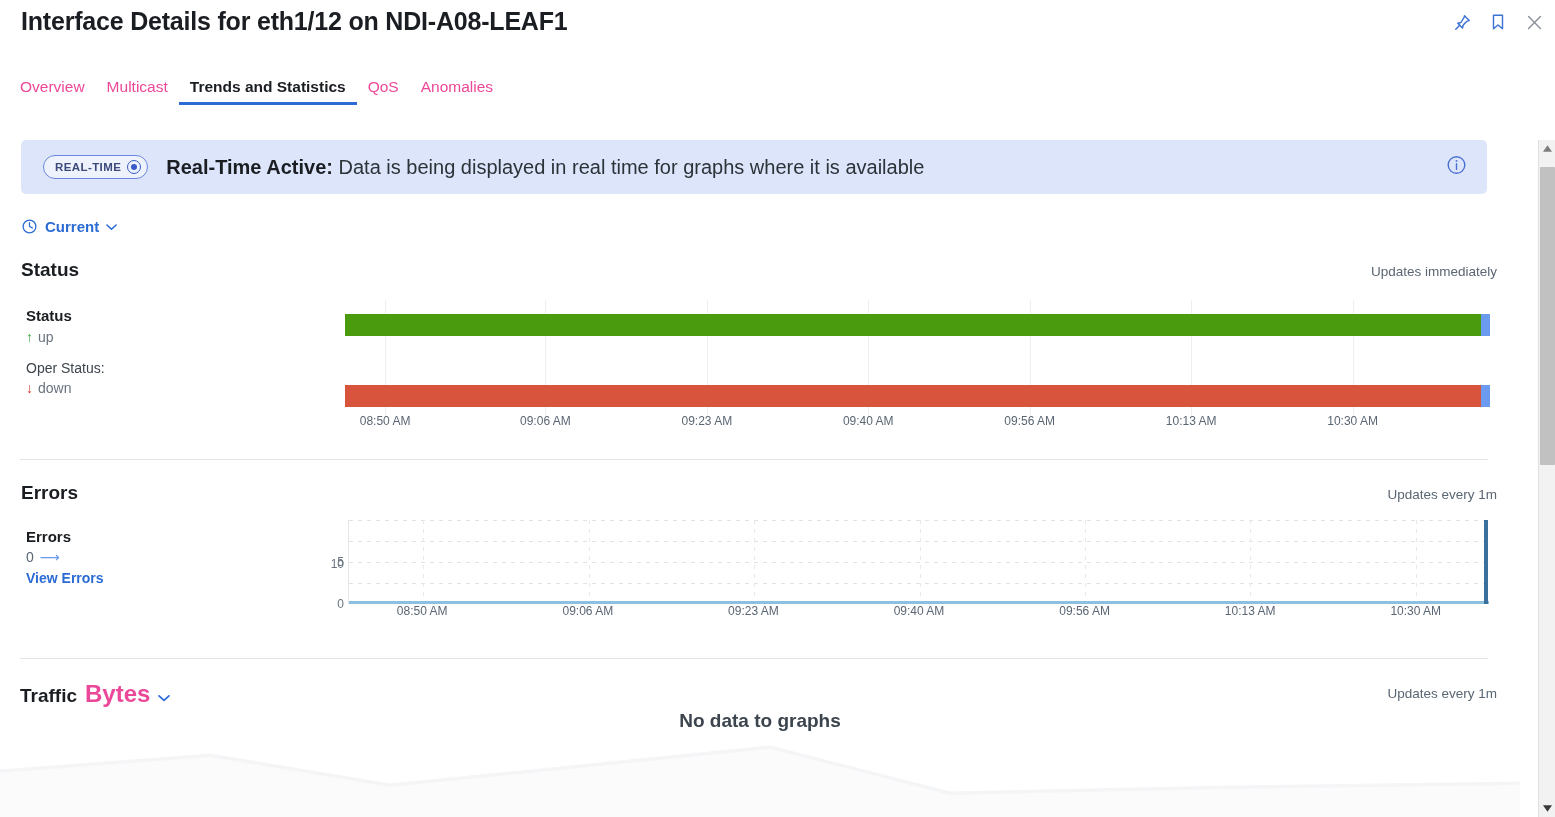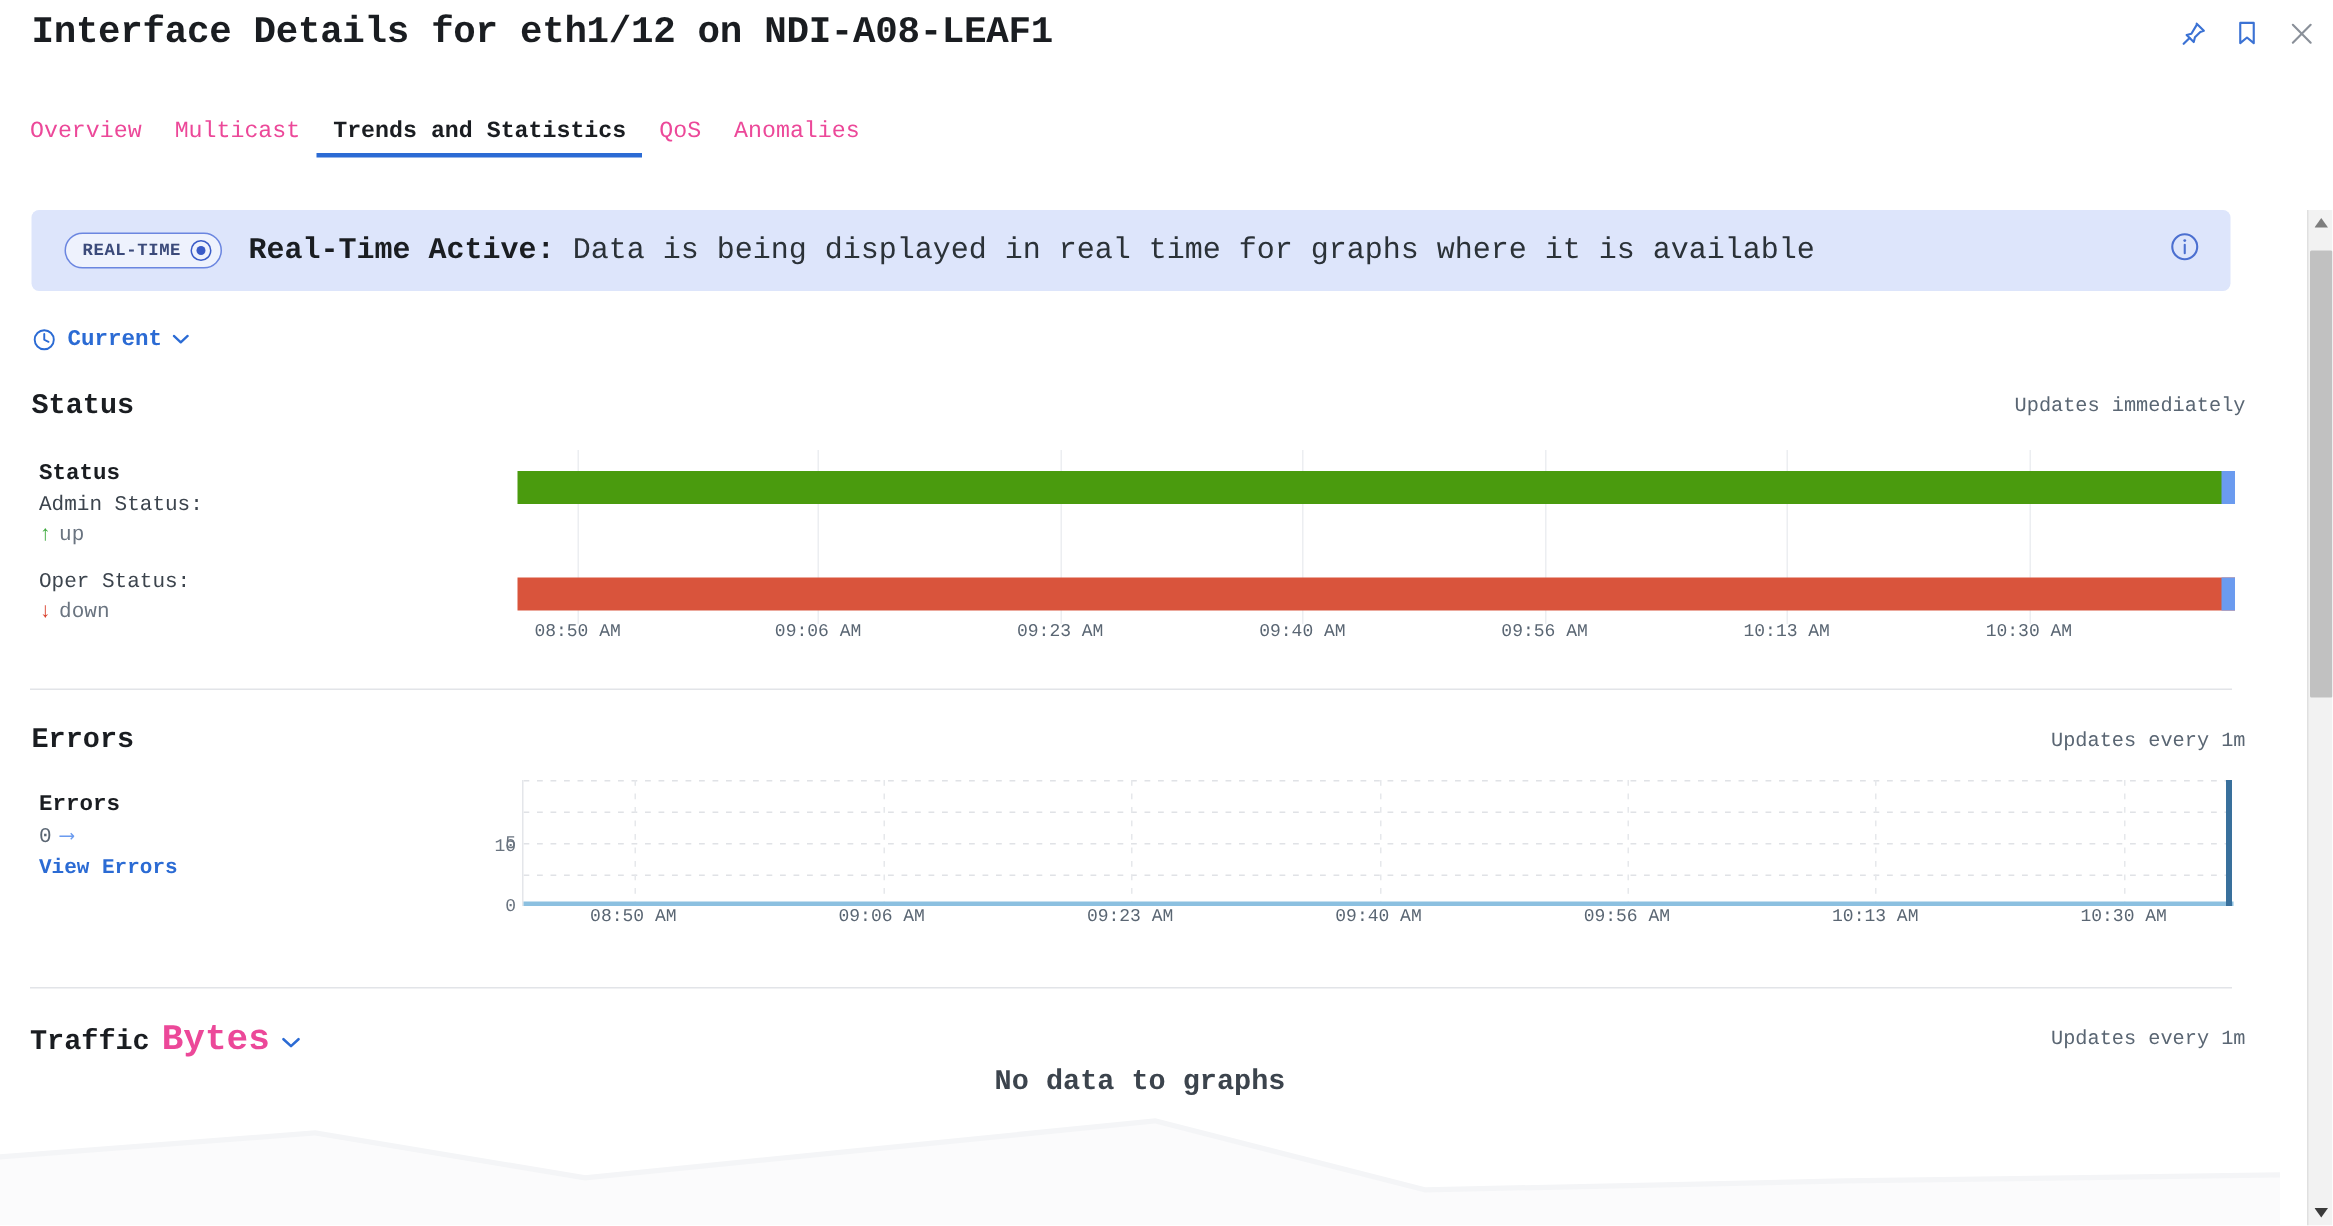--- a/index.html
+++ b/index.html
@@ -3,21 +3,21 @@
 <meta charset="utf-8">
 <style>
   * { box-sizing: border-box; }
   html, body {
     margin: 0; padding: 0;
     width: 1555px; height: 817px;
     background: #ffffff;
     font-family: "Liberation Sans", sans-serif;
     overflow: hidden;
   }
-  .page { position: relative; width: 1555px; height: 655px; background:#fff;font-family:Liberation Mono, monospace; }
+  .page { position: relative; width: 1555px; height: 655px; background:#fff; }
 
   
   .header { position:absolute; left:0; top:0; width:1555px; height:52px; }
   .page-title {
     position:absolute; left:21px; top:7px;
     font-size:25px; font-weight:700; color:#1a1d21; letter-spacing:-0.2px;
     white-space:nowrap;
   }
   .hdr-icons { position:absolute; right:10px; top:11px; display:flex; gap:14px; align-items:center; }
   .hdr-icons .ic { width:22px; height:22px; display:flex; align-items:center; justify-content:center; cursor:pointer; }
@@ -226,21 +226,20 @@
           <polyline points="1,1.8 6,6.4 11,1.8"></polyline>
         </svg>
     </span>
   </div>
 
   <div class="sec-title" style="left:21px; top:259px;">Status</div>
   <div class="sec-updates" style="right:58px; top:264px;">Updates immediately</div>
 
   <div class="status-legend">
     <div class="sl-title">Status</div>
-    <div class="sl-row">Admin Status:</div>
     <div class="sl-val up">
       <span class="arrow-up">↑</span>
       <span>up</span>
     </div>
     <div class="sl-gap"></div>
     <div class="sl-row">Oper Status:</div>
     <div class="sl-val down">
       <span class="arrow-down">↓</span>
       <span>down</span>
     </div>

